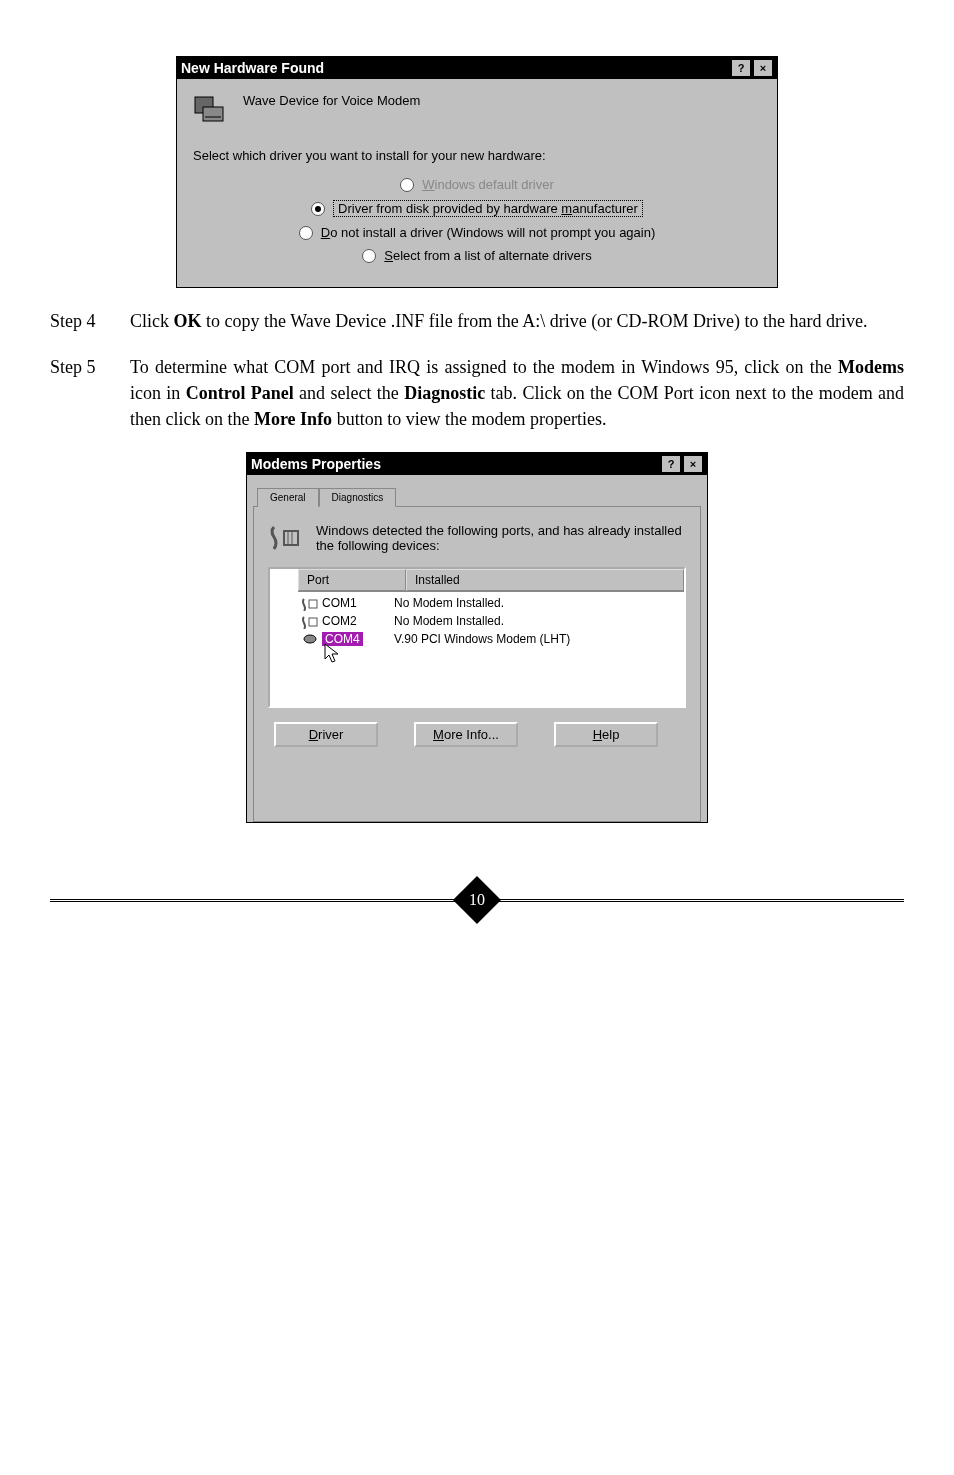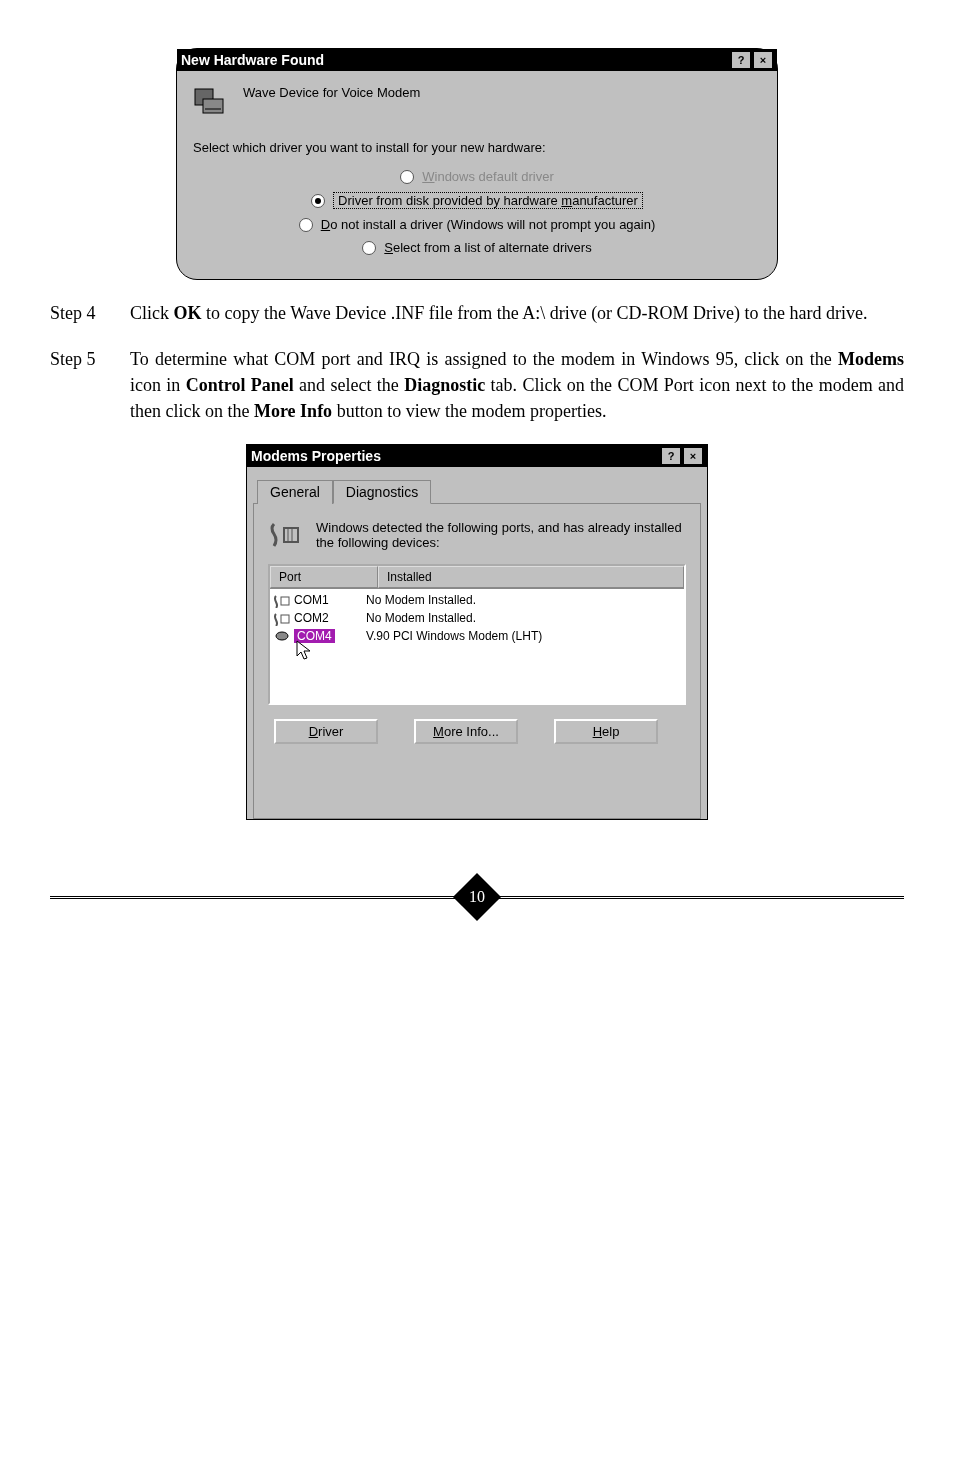--- a/index.html
+++ b/index.html
@@ -78,29 +78,29 @@
   .step-label { width: 80px; flex-shrink:0; }
   .step-body { flex:1; text-align: justify; }
   .step-body .b { font-weight: bold; }
 
   .tabs { display:flex; border-bottom:1px solid #888; padding: 0 4px; margin-top: 8px;}
   .tab {
     padding: 3px 12px;
     border: 1px solid #888;
     border-bottom: none;
     background: #c0c0c0;
-    font-size: 14px;
+    font-size: 10px;
     position: relative;
     top: 1px;
   }
   .tab.active { background:#c0c0c0; z-index:2; border-bottom:1px solid #c0c0c0; }
   .panel { border:1px solid #888; border-top:none; background:#c0c0c0; padding: 14px; }
   .info-row { display:flex; align-items:center; margin-bottom:12px; }
   .info-row svg { margin-right: 14px; flex-shrink:0;}
-  .listbox { border: 2px inset #fff; background:#fff; margin-bottom:14px;}
+  .listbox { border: 2px inset #fff; background:#fff; margin-bottom:14px;padding-left:28px;}
   .listhead { display:flex; background:#c0c0c0; border-bottom:1px solid #888;}
   .listhead div { padding:3px 8px; border:1px outset #ddd; font-size:12px;}
   .col-port { width:90px;}
   .col-inst { flex:1;}
   .listbody { padding: 2px 0; min-height: 110px;}
   .listrow { display:flex; align-items:center; padding:1px 4px; font-size:12px;}
   .listrow.sel .port-badge { background:#a21caf; color:#fff; padding:0 3px;}
   .port-cell { width:92px; display:flex; align-items:center;}
   .port-cell svg { margin-right:4px;}
   .panel-btns { display:flex; justify-content:flex-start; gap:24px; margin: 6px 0 60px 0;}
@@ -113,21 +113,21 @@
   .footer-rule .badge {
     width:34px; height:34px; background:#000; color:#fff; transform: rotate(45deg);
     display:flex; align-items:center; justify-content:center; margin: 0 -4px;
   }
   .footer-rule .badge span { transform: rotate(-45deg); font-family: Georgia, serif; font-size:16px;}
   .u { text-decoration: underline; }
 </style>
 </head>
 <body>
 
-<div class="dialog" style="width:600px;margin:8px auto;border-radius:21px;">
+<div class="dialog" style="width:600px;margin:16px auto;">
   <div class="titlebar">
     <span class="titlebar-text">New Hardware Found</span>
     <span class="titlebar-btn">?</span>
     <span class="titlebar-btn">×</span>
   </div>
   <div class="dlg-body">
     <div class="device-row">
       <span class="device-icon">
         <svg width="34" height="34" viewBox="0 0 34 34">
           <rect x="2" y="4" width="18" height="16" fill="#666" stroke="#000"></rect>

